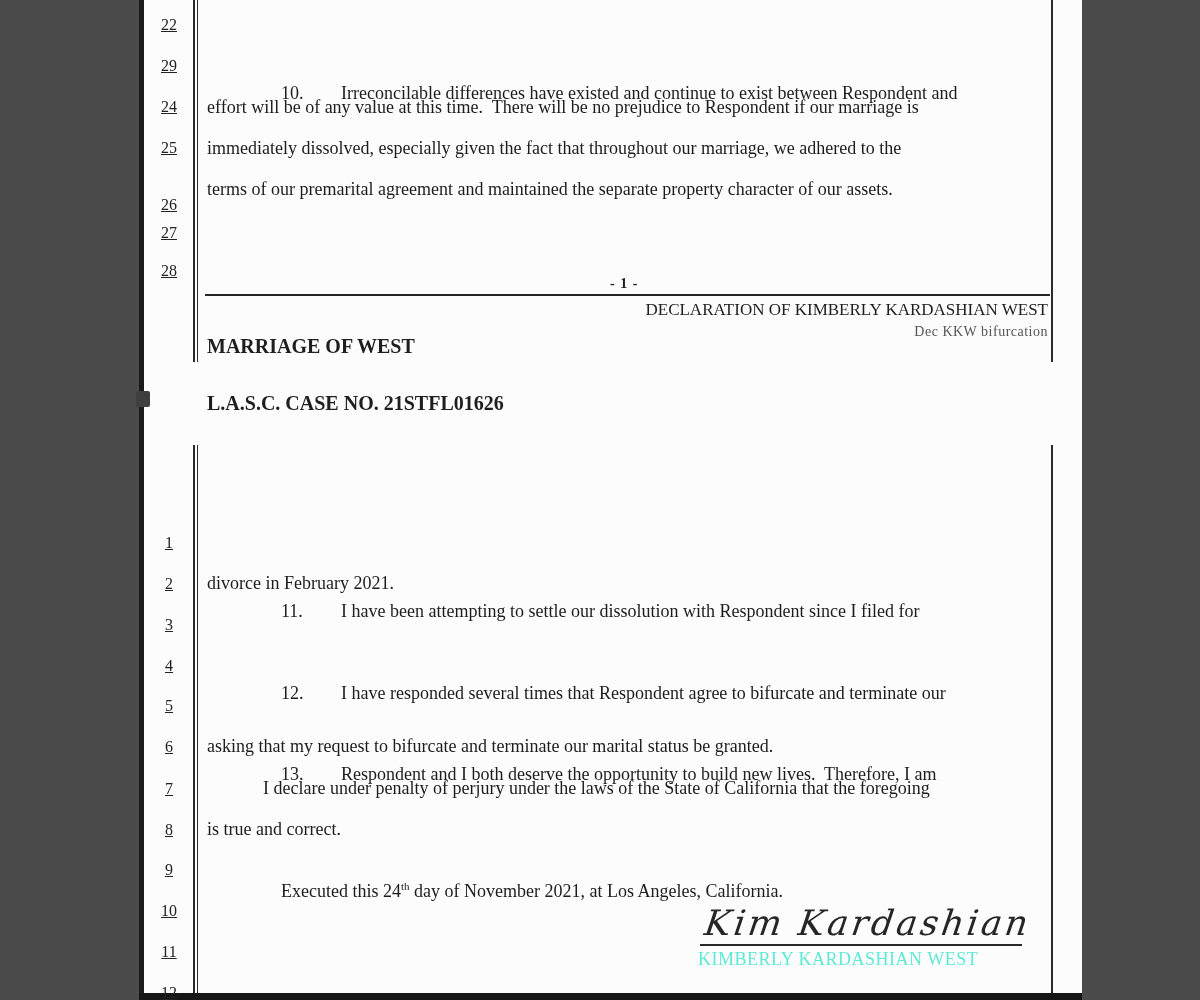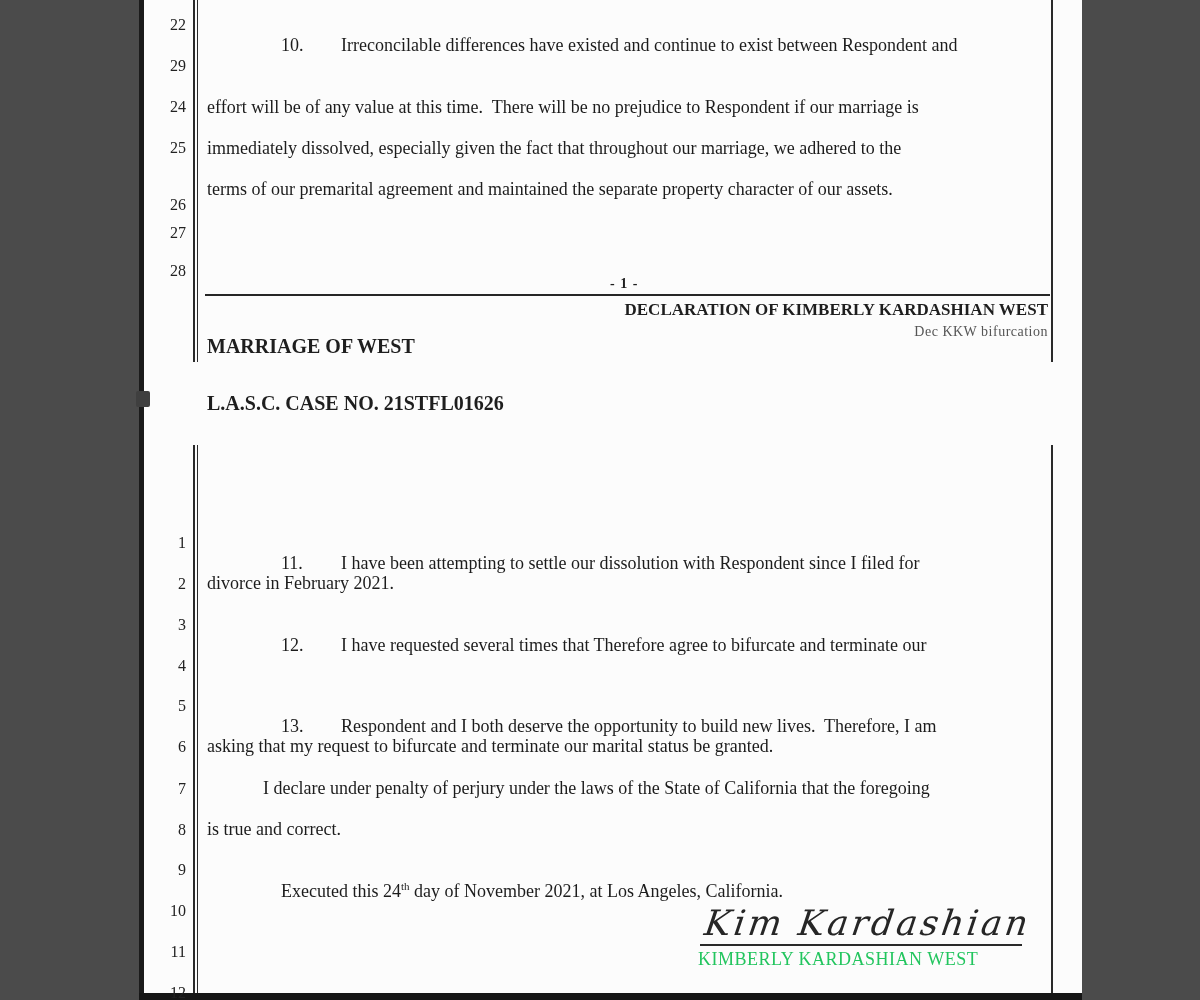--- a/index.html
+++ b/index.html
@@ -39,53 +39,54 @@
   .vrule.double-a{left:193px;width:2px;}
   .vrule.double-b{left:197px;width:1px;}
   .vrule.right{left:1051px;width:2px;}
   .p1rule{top:0;height:362px;}
   .p2rule{top:445px;height:548px;}
 
   
   .lineno{
     position:absolute;
     left:152px; width:34px;
-    text-align:right;
+    text-align:center;
     font-size:16px;
     color:#222;
+    text-decoration:underline;
   }
   
   .dline{
     position:absolute;
     left:207px;
     font-size:18px;
     white-space:pre;
     color:#1c1c1c;
   }
   .dline.para{padding-left:56px;}
-  .pnum{display:inline-block;width:60px;}
+  .pnum{display:inline-block;width:60px;margin-top:48px;}
   sup{font-size:11px;text-align:right;}
 
   
   .pgnum{
     position:absolute; left:610px; top:276px;
     font-size:14px; font-weight:bold; letter-spacing:1px;
   }
   .footer-rule{
     position:absolute; left:205px; top:294px;
     width:845px; height:2px; background:#262626;
   }
   .footer-left{
     position:absolute; left:207px; top:299px;
     font-weight:bold; font-size:20px; line-height:19px;
     white-space:pre;
   }
   .footer-right{
     position:absolute; right:152px; top:300px;
-    font-weight:bold; font-size:17px; text-align:right;
+    font-weight:normal; font-size:17px; text-align:right;
     white-space:pre;
   }
   .footer-note{
     position:absolute; right:152px; top:324px;
     font-size:14px; color:#555; letter-spacing:0.5px;
   }
 
   
   .sig-script{
     position:absolute; left:705px; top:903px;
@@ -96,21 +97,21 @@
     color:#262626;
     white-space:pre;
   }
   .sig-line{
     position:absolute; left:700px; top:944px;
     width:322px; height:2px; background:#2a2a2a;
   }
   .sig-printed{
     position:absolute; left:698px; top:949px;
     font-size:18px; letter-spacing:0.5px;
-    color:#22c55e; white-space:pre;
+    color:#5eead4; white-space:pre;
   }
 </style>
 </head>
 <body>
 
 <div id="viewport">
 
   <div class="doc-paper"></div>
   <div class="scan-edge-left"></div>
   <div class="scan-edge-bottom"></div>
@@ -159,21 +160,21 @@
   <div class="lineno" style="top:861px">9</div>
   <div class="lineno" style="top:902px">10</div>
   <div class="lineno" style="top:943px">11</div>
   <div class="lineno" style="top:984px">12</div>
 
   <div class="dline para" style="top:532px">
     <span class="pnum">11.</span><span>I have been attempting to settle our dissolution with Respondent since I filed for</span>
   </div>
   <div class="dline" style="top:573px">divorce in February 2021.</div>
   <div class="dline para" style="top:614px">
-    <span class="pnum">12.</span><span>I have requested several times that Therefore agree to bifurcate and terminate our</span>
+    <span class="pnum">12.</span><span>I have responded several times that Respondent agree to bifurcate and terminate our</span>
   </div>
   <div class="dline para" style="top:695px">
     <span class="pnum">13.</span><span>Respondent and I both deserve the opportunity to build new lives.  Therefore, I am</span>
   </div>
   <div class="dline" style="top:736px">asking that my request to bifurcate and terminate our marital status be granted.</div>
   <div class="dline para" style="top:778px">I declare under penalty of perjury under the laws of the State of California that the foregoing</div>
   <div class="dline" style="top:819px">is true and correct.</div>
   <div class="dline para" style="top:859px">
     <span>Executed this 24</span><sup>th</sup><span> day of November 2021, at Los Angeles, California.</span>
   </div>

